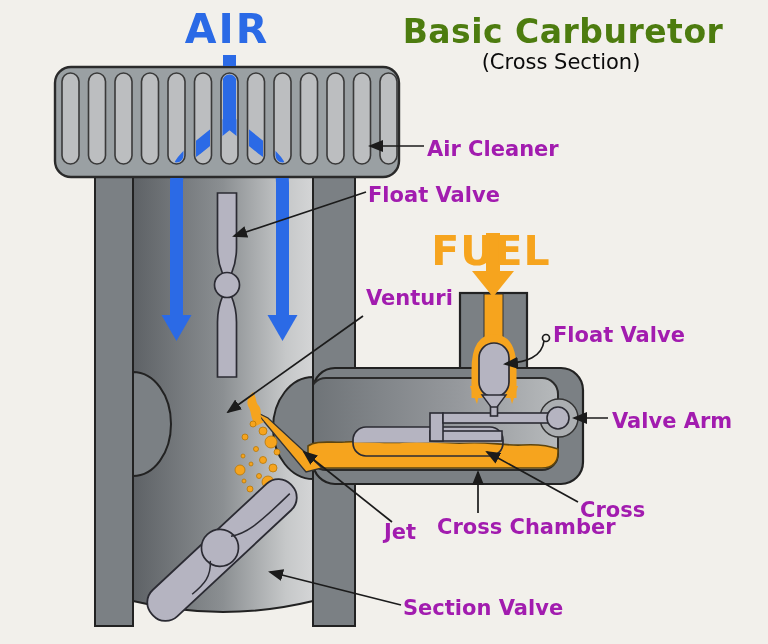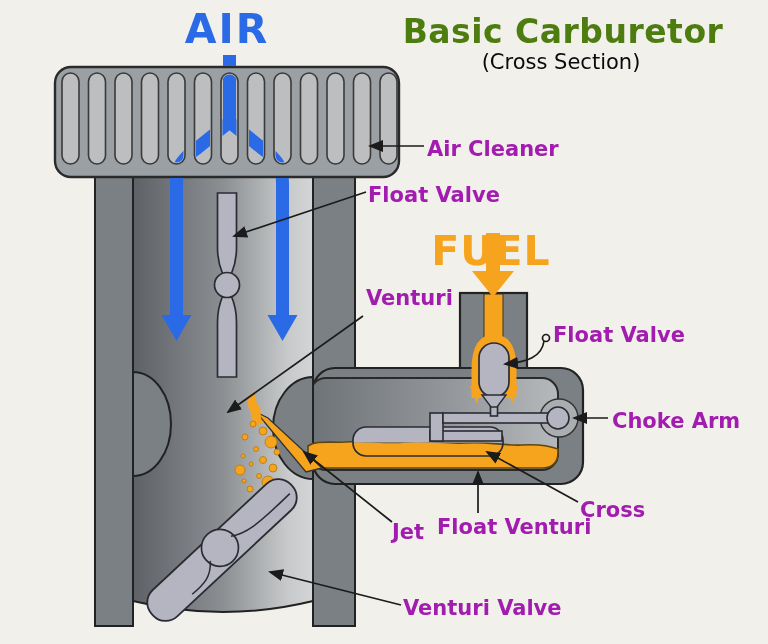--- a/index.html
+++ b/index.html
@@ -207,19 +207,19 @@
 
 <div class="title-main">Basic Carburetor</div>
 <div class="title-sub">(Cross Section)</div>
 <div class="flow-air">AIR</div>
 <div class="flow-fuel">FUEL</div>
 
 <div class="lbl" style="left:427px;top:138px">Air Cleaner</div>
 <div class="lbl" style="left:368px;top:184px">Float Valve</div>
 <div class="lbl" style="left:366px;top:287px">Venturi</div>
 <div class="lbl" style="left:553px;top:324px">Float Valve</div>
-<div class="lbl" style="left:612px;top:410px">Choke Arm</div>
+<div class="lbl" style="left:612px;top:410px">Valve Arm</div>
 <div class="lbl" style="left:580px;top:499px">Cross</div>
-<div class="lbl" style="left:437px;top:516px">Float Venturi</div>
-<div class="lbl" style="left:392px;top:521px">Jet</div>
-<div class="lbl" style="left:403px;top:597px">Venturi Valve</div>
+<div class="lbl" style="left:437px;top:516px">Cross Chamber</div>
+<div class="lbl" style="left:384px;top:521px">Jet</div>
+<div class="lbl" style="left:403px;top:597px">Section Valve</div>
 
 </div>
 
 </body></html>

